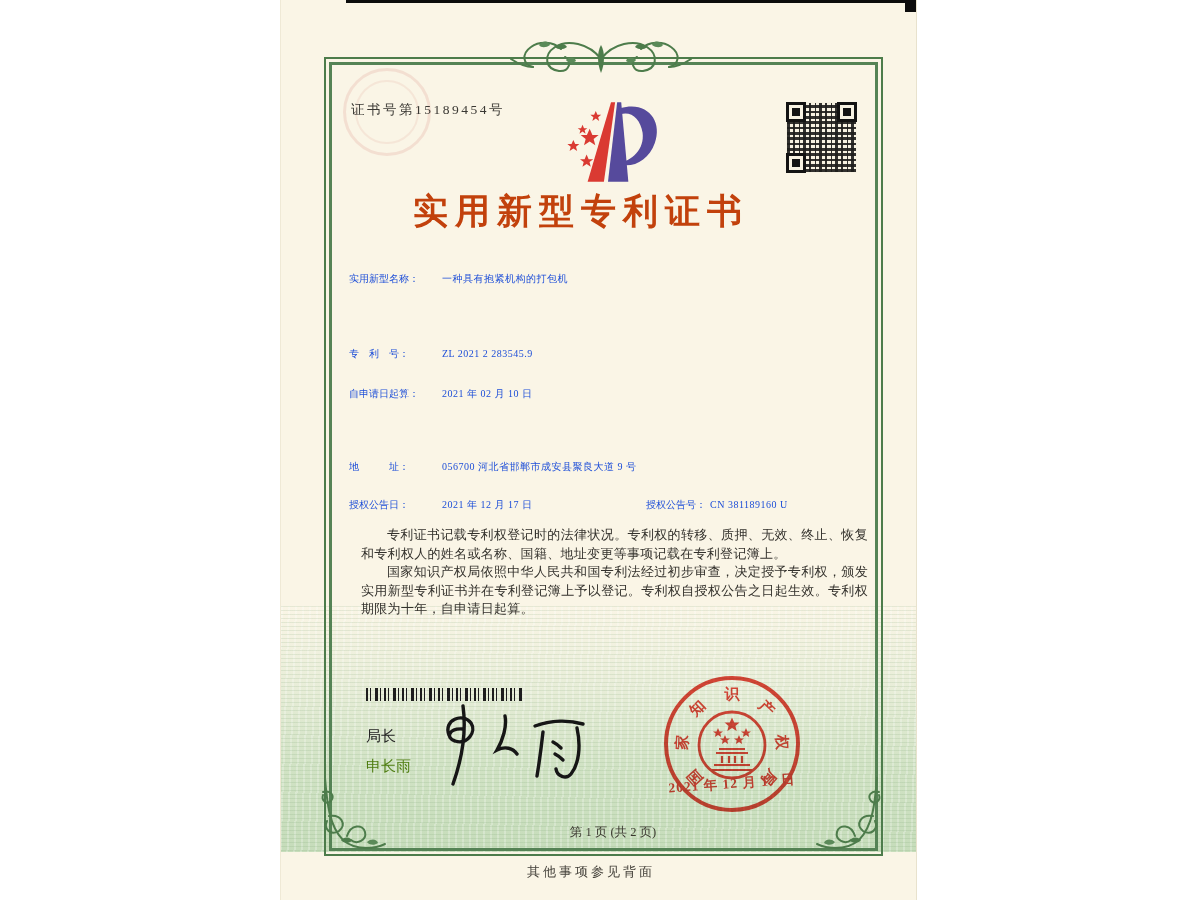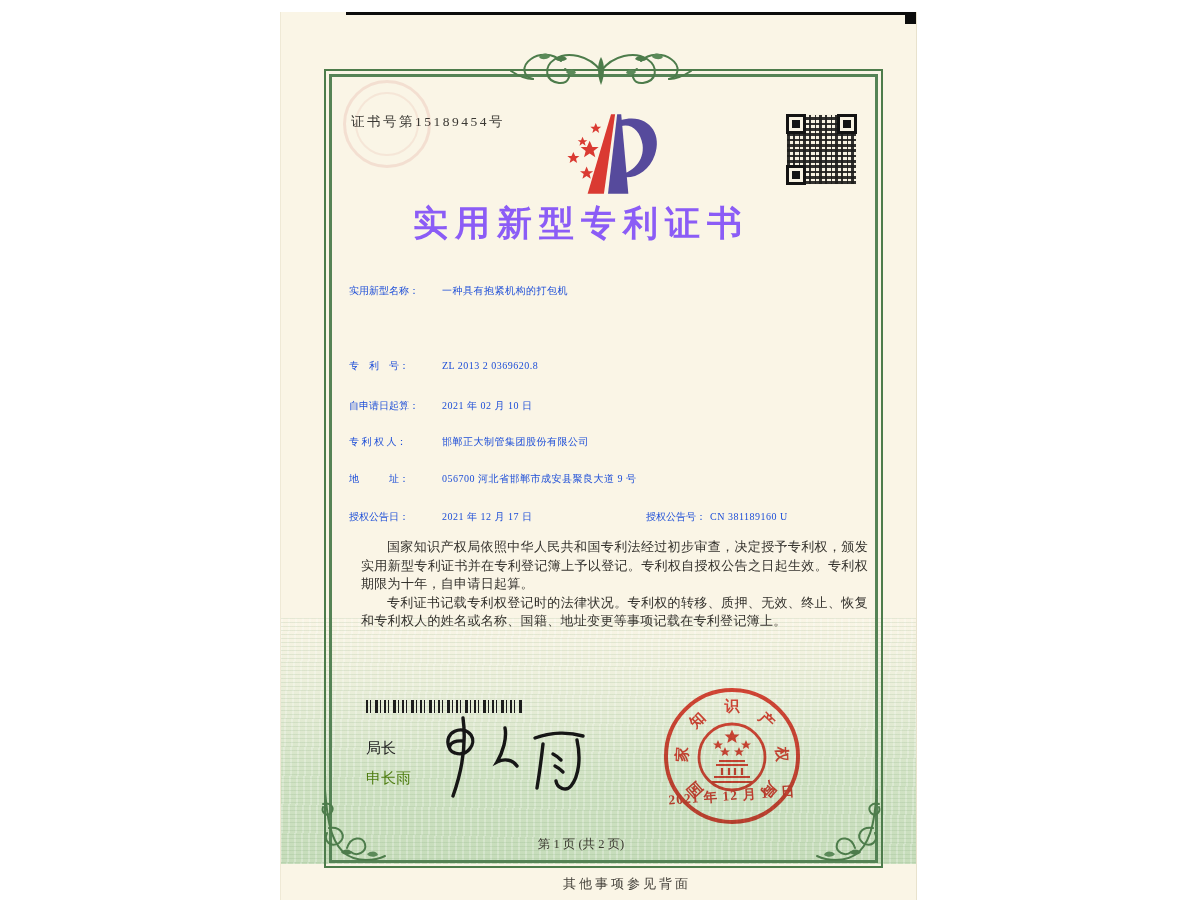--- a/index.html
+++ b/index.html
@@ -1,17 +1,17 @@
 <!DOCTYPE html>
 <html><head>
 <meta charset="utf-8">
 <style>
   html,body{margin:0;padding:0;background:#ffffff;width:1200px;height:900px;overflow:hidden;}
   .canvas{position:relative;width:1200px;height:688px;background:#ffffff;
-          font-family:"Liberation Serif","DejaVu Serif",serif;color:#262421;margin-top:12px;}
+          font-family:"Liberation Serif","DejaVu Serif",serif;color:#262421;}
   .page{position:absolute;left:280px;top:0;width:635px;height:900px;background:#faf5e6;
         border-right:1px solid #e8e2cd;border-left:1px solid #efe9d6;}
   
   .wash{position:absolute;left:0;right:0;top:606px;height:246px;
         background:linear-gradient(to bottom, rgba(206,226,196,0) 0px, rgba(206,226,196,.40) 80px,
                   rgba(199,222,188,.80) 160px, rgba(195,219,184,.95) 246px);}
   .wash::after{content:"";position:absolute;inset:0;
         background:repeating-linear-gradient(to bottom, rgba(110,155,105,.15) 0 1px, rgba(0,0,0,0) 1px 4px),
                    repeating-linear-gradient(92deg, rgba(255,255,255,.25) 0 2px, rgba(0,0,0,0) 2px 7px);}
   
@@ -27,21 +27,21 @@
   
   .qr{position:absolute;left:505px;top:102px;width:71px;height:71px;background:#f7f2e2;}
   .qr .noise{position:absolute;inset:1px;opacity:.88;
         background:repeating-linear-gradient(90deg,#171717 0 3px,rgba(0,0,0,0) 3px 6px,#171717 6px 8px,rgba(0,0,0,0) 8px 12px,#171717 12px 13px,rgba(0,0,0,0) 13px 16px),
                    repeating-linear-gradient(0deg,#171717 0 3px,rgba(0,0,0,0) 3px 5px,#171717 5px 8px,rgba(0,0,0,0) 8px 11px,#171717 11px 13px,rgba(0,0,0,0) 13px 16px);
         background-blend-mode:multiply;}
   .qr .f{position:absolute;width:20px;height:20px;background:#f7f2e2;border:3.5px solid #131313;box-sizing:border-box;}
   .qr .f::after{content:"";position:absolute;inset:3px;background:#131313;}
   .qr .f.tl{left:0;top:0}.qr .f.tr{right:0;top:0}.qr .f.bl{left:0;bottom:0}
   .title{position:absolute;left:0;top:188px;width:600px;text-align:center;
-        font-size:35px;font-weight:700;letter-spacing:7px;color:#8b5cf6;}
+        font-size:35px;font-weight:700;letter-spacing:7px;color:#c2410c;}
   .row{position:absolute;left:68px;width:520px;font-size:10px;color:#1d4ed8;white-space:nowrap;}
   .f-label{display:inline-block;width:93px;white-space:pre;}
   .f-value{letter-spacing:.5px;}
   .pair2{position:absolute;left:297px;top:0;}
   .pair2 .f-label{width:auto;margin-right:4px;}
   .body-text{position:absolute;left:80px;top:526px;width:507px;font-size:13px;line-height:18.6px;
         color:#33312c;text-align:justify;letter-spacing:.3px;}
   .body-text p{margin:0;text-indent:2em;}
   .barcode{position:absolute;left:85px;top:688px;width:158px;height:13px;
         background:repeating-linear-gradient(90deg,#1d1d1d 0 2px,rgba(0,0,0,0) 2px 4px,#1d1d1d 4px 5px,rgba(0,0,0,0) 5px 9px,#1d1d1d 9px 12px,rgba(0,0,0,0) 12px 14px,#1d1d1d 14px 15px,rgba(0,0,0,0) 15px 18px);}
@@ -49,23 +49,23 @@
   .sig-name{position:absolute;left:85px;top:757px;font-size:15px;color:#4d7c0f;}
   .signature{position:absolute;left:138px;top:690px;width:185px;height:108px;}
   
   .seal{position:absolute;left:383px;top:676px;width:136px;height:136px;opacity:.93;mix-blend-mode:multiply;}
   .seal-ring{position:absolute;inset:0;border:4px solid #e23b2e;border-radius:50%;}
   .seal-ch{position:absolute;left:50%;top:50%;width:18px;height:18px;margin:-9px 0 0 -9px;
         font-size:15px;font-weight:700;color:#e23b2e;text-align:center;line-height:18px;}
   .emblem{position:absolute;left:50%;top:51%;width:86px;height:86px;transform:translate(-50%,-50%);}
   .seal-date{position:absolute;left:-18px;top:99px;width:172px;text-align:center;color:#e0372c;
         font-size:13.5px;font-weight:700;letter-spacing:1px;transform:rotate(-4deg);white-space:nowrap;}
-  .page-no{position:absolute;left:0;top:824px;width:600px;text-align:center;font-size:12.5px;color:#3a382f;}
+  .page-no{position:absolute;left:0;top:824px;width:600px;text-align:center;font-size:12.5px;color:#3a382f;padding-left:32px;}
   .back-note{position:absolute;left:0;top:863px;width:620px;text-align:center;font-size:13px;
-        letter-spacing:3px;color:#44413a;padding-left:36px;}
+        letter-spacing:3px;color:#44413a;}
   .ornament-top{position:absolute;left:228px;top:33px;width:184px;height:48px;}
   .corner{position:absolute;width:74px;height:80px;}
   .corner-l{left:34px;top:774px;}
   .corner-r{left:532px;top:774px;transform:scaleX(-1);}
   .scan-bar{position:absolute;left:65px;top:0;width:570px;height:3px;background:#0c0c0c;}
   .scan-corner{position:absolute;left:624px;top:0;width:11px;height:12px;background:#0c0c0c;}
   .gs{stroke:#4d7c4b;fill:none;stroke-width:2;stroke-linecap:round;}
 </style>
 </head>
 <body>
@@ -132,41 +132,38 @@
       <div class="f tr"></div>
       <div class="f bl"></div>
     </div>
 
     <div class="title">实用新型专利证书</div>
 
     <div class="row" style="top:272px">
       <span class="f-label">实用新型名称：</span><span class="f-value">一种具有抱紧机构的打包机</span>
     </div>
     <div class="row" style="top:347px">
-      <span class="f-label">专　利　号：</span><span class="f-value">ZL 2013 2 0369620.8</span>
+      <span class="f-label">专　利　号：</span><span class="f-value">ZL 2021 2 283545.9</span>
     </div>
     <div class="row" style="top:387px">
       <span class="f-label">自申请日起算：</span><span class="f-value">2021 年 02 月 10 日</span>
-    </div>
-    <div class="row" style="top:423px">
-      <span class="f-label">专 利 权 人：</span><span class="f-value">邯郸正大制管集团股份有限公司</span>
     </div>
     <div class="row" style="top:460px">
       <span class="f-label">地　　　址：</span><span class="f-value">056700 河北省邯郸市成安县聚良大道 9 号</span>
     </div>
     <div class="row" style="top:498px">
       <span class="f-label">授权公告日：</span><span class="f-value">2021 年 12 月 17 日</span>
       <span class="pair2">
         <span class="f-label">授权公告号：</span><span class="f-value">CN 381189160 U</span>
       </span>
     </div>
 
     <div class="body-text">
+      <p>专利证书记载专利权登记时的法律状况。专利权的转移、质押、无效、终止、恢复和专利权人的姓名或名称、国籍、地址变更等事项记载在专利登记簿上。</p>
       <p>国家知识产权局依照中华人民共和国专利法经过初步审查，决定授予专利权，颁发实用新型专利证书并在专利登记簿上予以登记。专利权自授权公告之日起生效。专利权期限为十年，自申请日起算。</p>
-      <p>专利证书记载专利权登记时的法律状况。专利权的转移、质押、无效、终止、恢复和专利权人的姓名或名称、国籍、地址变更等事项记载在专利登记簿上。</p>
     </div>
 
     <div class="barcode"></div>
 
     <div class="sig-title">局长</div>
     <div class="sig-name">申长雨</div>
 
     <svg class="signature" viewBox="0 0 185 108">
       <g fill="none" stroke="#161616" stroke-width="3.4" stroke-linecap="round">
         <path d="M30 45 C24 30 44 22 52 33 C58 42 48 55 36 51 C26 48 30 38 44 39"></path>

